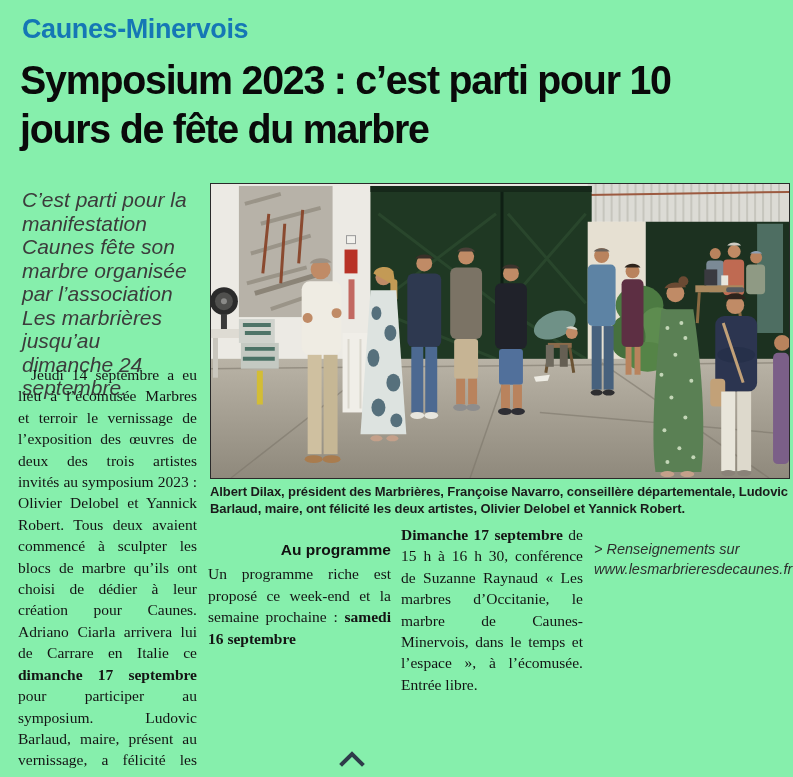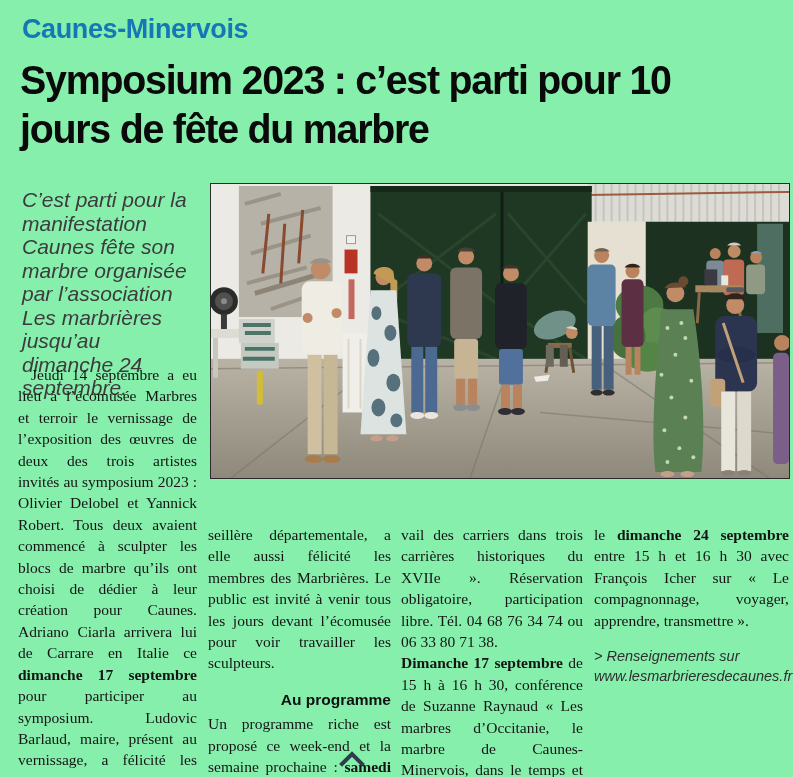--- a/index.html
+++ b/index.html
@@ -284,35 +284,33 @@
         <ellipse cx="535" cy="291" rx="7" ry="3" fill="#8a8278"></ellipse>
       </g>
 
       <g>
         <circle cx="573" cy="160" r="8" fill="#b9835d"></circle>
         <rect x="564" y="170" width="16" height="112" fill="#7b5f88" rx="5"></rect>
       </g>
     </svg>
   </div>
 
+  <div class="caption">Albert Dilax, président des Marbrières, Françoise Navarro, conseillère départementale, Ludovic Barlaud, maire, ont félicité les deux artistes, Olivier Delobel et Yannick Robert.</div>
 
   <div class="col2 bodytext">
-    <p><span>seillère départementale, a elle aussi félicité les membres des Marbrières. Le public est invité à venir tous les jours devant l’écomusée pour voir travailler les sculpteurs.</span></p>
     <p class="subhead">Au programme</p>
     <p><span>Un programme riche est proposé ce week-end et la semaine prochaine : </span><span class="rb">samedi 16 septembre</span></p>
   </div>
 
   <div class="col3 bodytext">
-    <p><span>vail des carriers dans trois carrières historiques du XVIIe ». Réservation obligatoire, participation libre. Tél. 04 68 76 34 74 ou 06 33 80 71 38.</span></p>
     <p><span class="rb">Dimanche 17 septembre</span><span> de 15 h à 16 h 30, conférence de Suzanne Raynaud « Les marbres d’Occitanie, le marbre de Caunes-Minervois, dans le temps et l’espace », à l’écomusée. Entrée libre.</span></p>
 
   </div>
 
   <div class="col4 bodytext">
-    <p><span>le </span><span class="rb">dimanche 24 septembre</span><span> entre 15 h et 16 h 30 avec François Icher sur « Le compagnonnage, voyager, apprendre, transmettre ».</span></p>
     <p class="note">&gt; Renseignements sur www.lesmarbrieresdecaunes.fr</p>
   </div>
 
   <div class="chevron">
     <svg viewBox="0 0 28 18">
       <polyline points="4,14 14,4 24,14" fill="none" stroke="#2e3b4a" stroke-width="4" stroke-linecap="square"></polyline>
     </svg>
   </div>
 
 </div>

